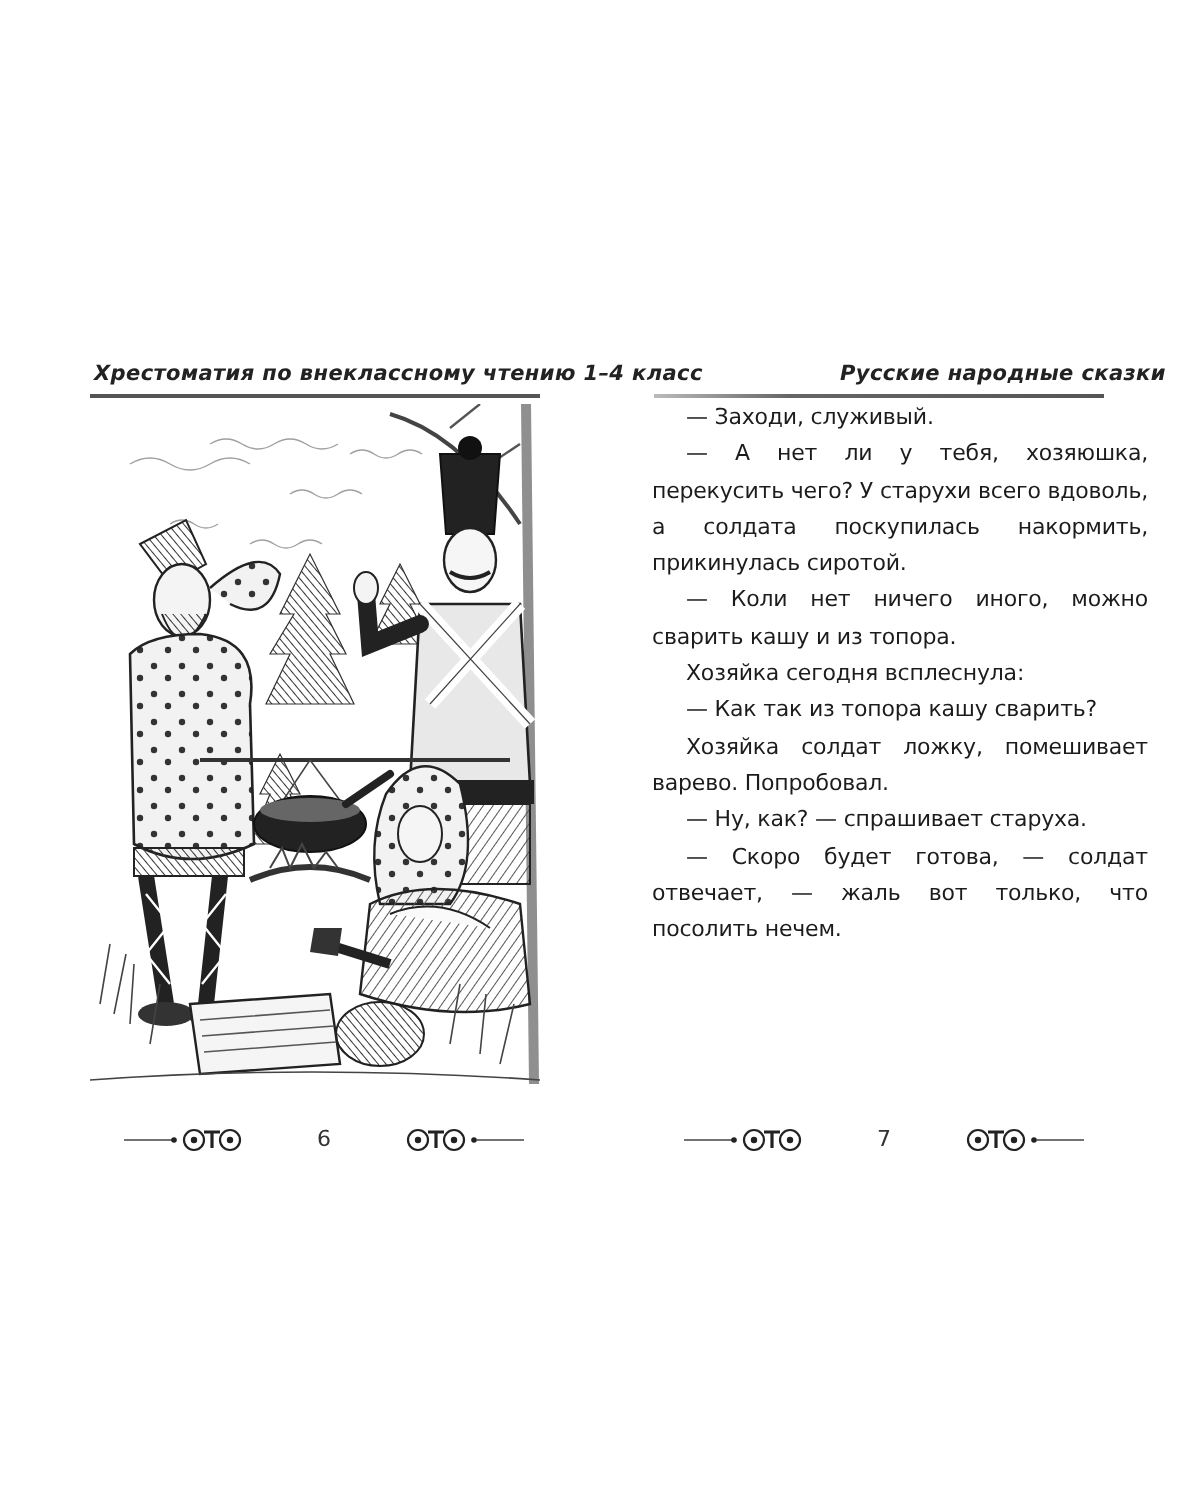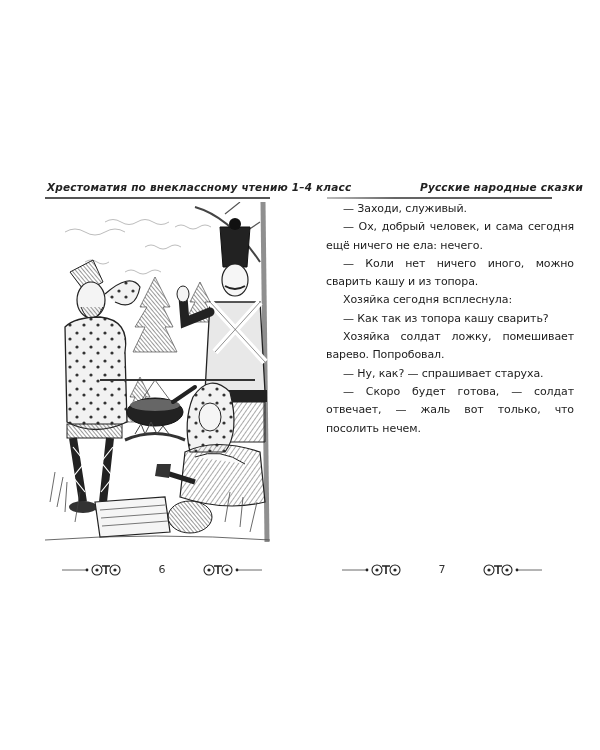--- a/index.html
+++ b/index.html
@@ -175,21 +175,21 @@
         <circle cx="25" cy="8" r="5" fill="none" stroke="#222" stroke-width="1.1"></circle>
         <circle cx="25" cy="8" r="1.6" fill="#222"></circle>
         <circle cx="35" cy="8" r="1.4" fill="#222"></circle>
         <line x1="36" y1="8" x2="60" y2="8" stroke="#444" stroke-width="0.8"></line>
       </svg>
     </div>
   </div>
 
   <div class="body-text">
     <p>— Заходи, служивый.</p>
-    <p>— Ох, добрый человек, и сама сегодня ещё ничего не ела: нечего.</p>
+    <p>— А нет ли у тебя, хозяюшка, перекусить чего? У старухи всего вдоволь, а солдата поскупилась накормить, прикинулась сиротой.</p>
     <p>— Коли нет ничего иного, можно сварить кашу и из топора.</p>
     <p>Хозяйка сегодня всплеснула:</p>
     <p>— Как так из топора кашу сварить?</p>
     <p>Хозяйка солдат ложку, помешивает варево. Попробовал.</p>
     <p>— Ну, как? — спрашивает старуха.</p>
     <p>— Скоро будет готова, — солдат отвечает, — жаль вот только, что посолить нечем.</p>
   </div>
 
 </div>
 

